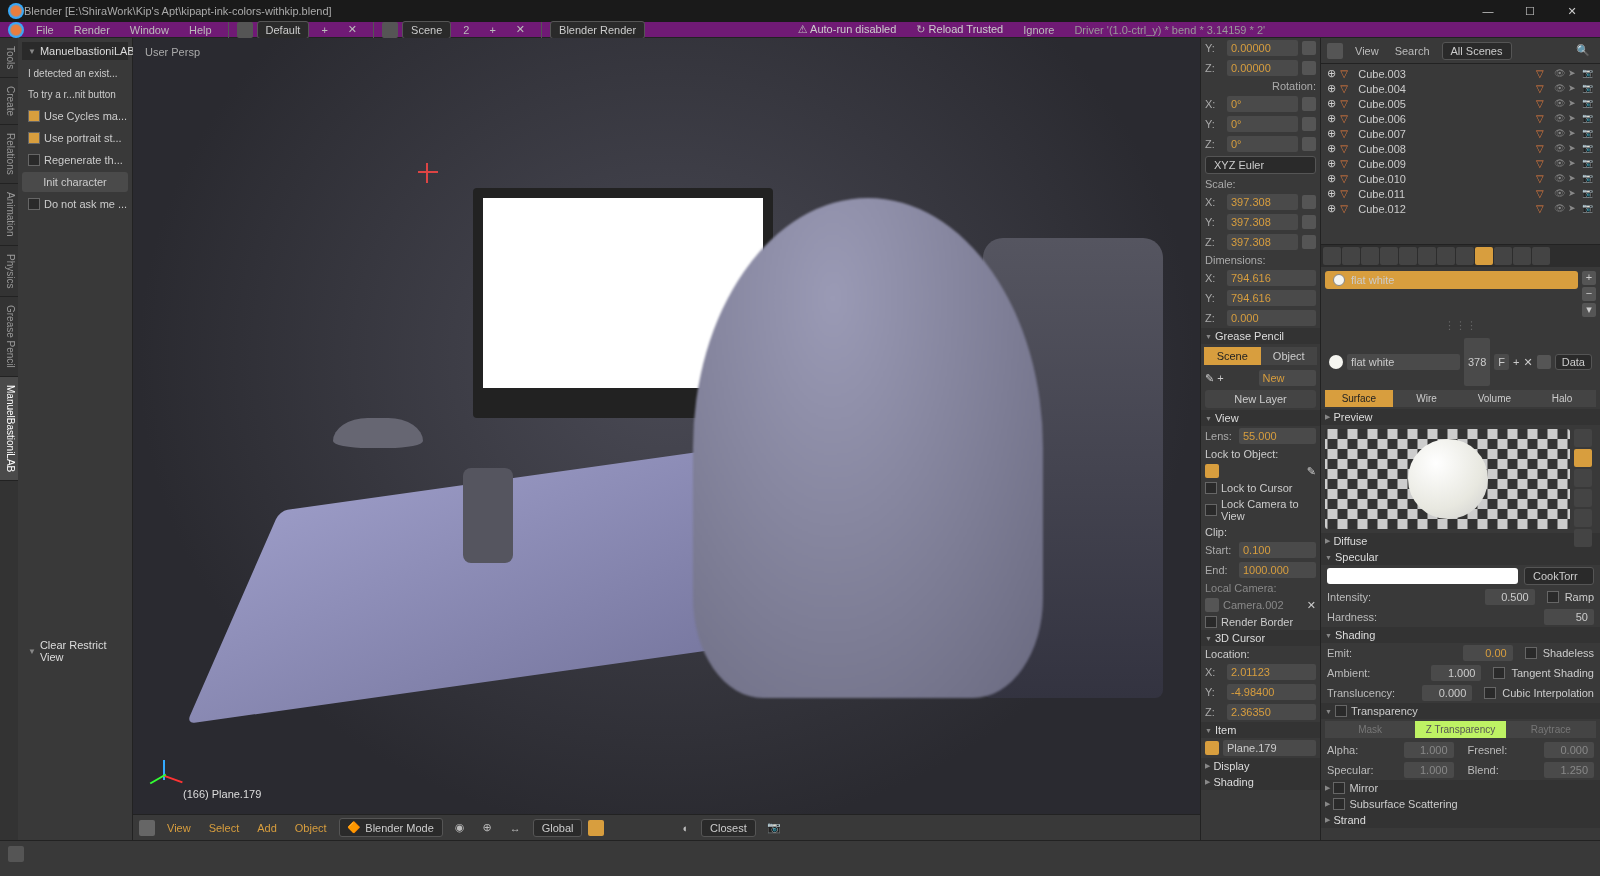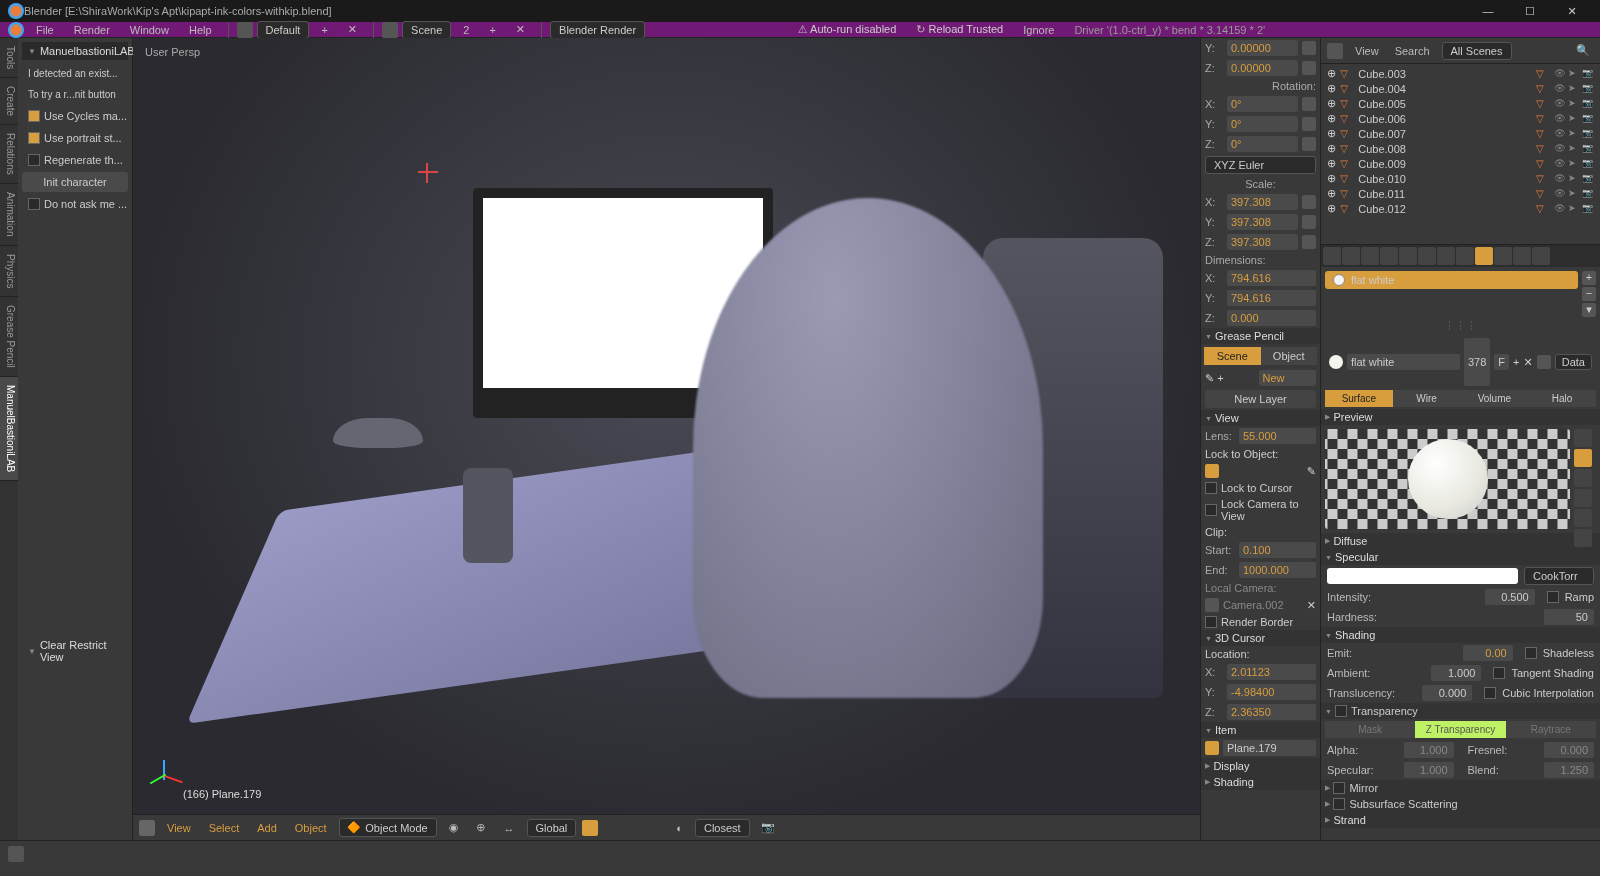--- a/index.html
+++ b/index.html
@@ -195,21 +195,21 @@
           <div class="y"></div>
         </div>
       <div class="objname">(166) Plane.179</div>
     </div>
     <div class="bottombar">
       <div class="iconsq" style="background:#666"></div>
       <div class="bi orange">View</div>
       <div class="bi orange">Select</div>
       <div class="bi orange">Add</div>
       <div class="bi orange">Object</div>
-      <div class="dropdown">🔶 <span>Object Mode</span></div>
+      <div class="dropdown">🔶 <span>Blender Mode</span></div>
       <div class="bi">◉</div>
       <div class="bi">⊕</div>
       <div class="bi">↔</div>
       <div class="dropdown">
           <span>Global</span>
         </div>
       <div class="iconsq" style="background:#d89e3e"></div>
       <div style="width:60px"></div>
       <div class="bi">◐</div>
       <div class="dropdown">
@@ -245,21 +245,21 @@
       </div>
     <div class="nrow">
         <span class="nlabel">Z:</span>
         <span class="nval">0°</span>
         <span class="nbtn"></span>
       </div>
     <div class="nrow">
         <span class="dropdown" style="flex:1">XYZ Euler</span>
       </div>
     <div class="nrow">
-        <span class="nlabel" style="flex:1;text-align:center">Scale:</span>
+        <span class="nlabel" style="flex:1;text-align:left">Scale:</span>
       </div>
     <div class="nrow">
         <span class="nlabel">X:</span>
         <span class="nval">397.308</span>
         <span class="nbtn"></span>
       </div>
     <div class="nrow">
         <span class="nlabel">Y:</span>
         <span class="nval">397.308</span>
         <span class="nbtn"></span>

